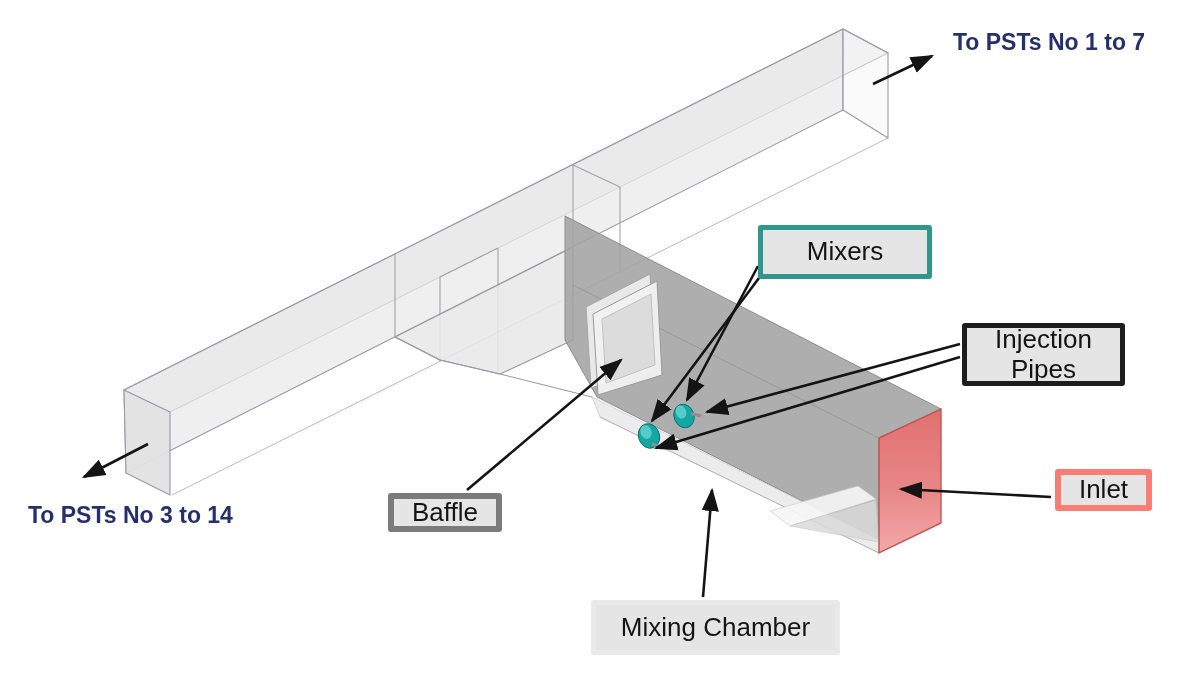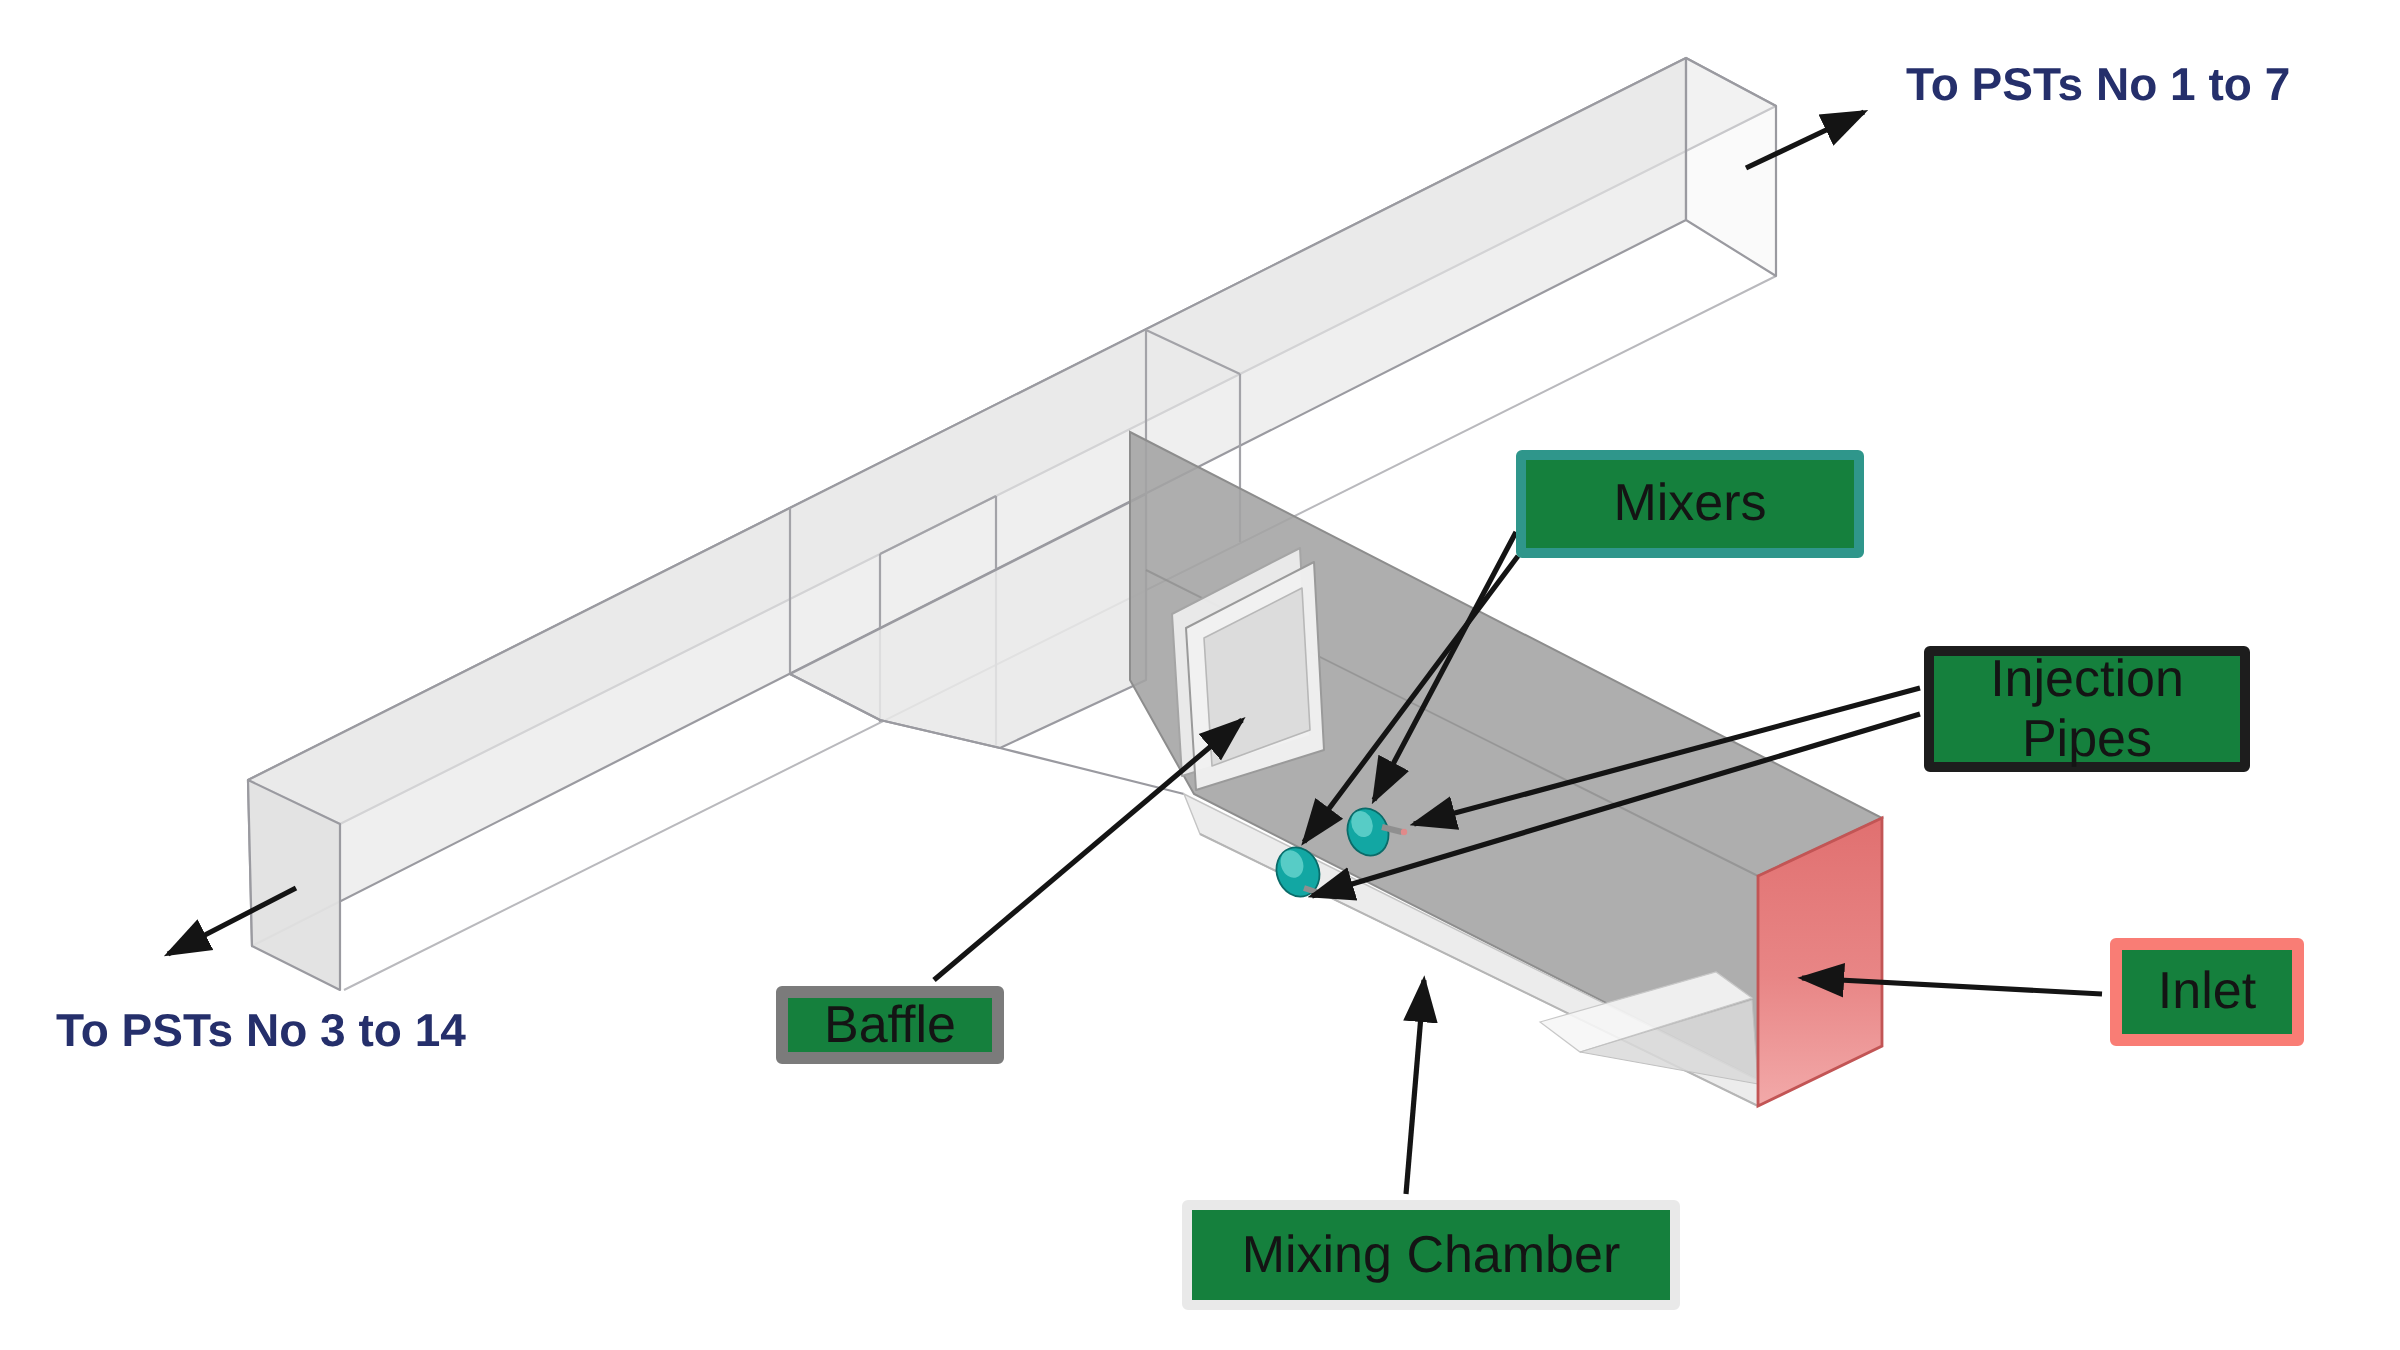--- a/index.html
+++ b/index.html
@@ -1,24 +1,24 @@
 <!DOCTYPE html>
 <html><head>
 <meta charset="utf-8">
 <style>
   html,body{margin:0;padding:0;background:#ffffff;}
   #stage{position:relative;width:1200px;height:675px;background:#ffffff;overflow:hidden;
          font-family:"Liberation Sans",sans-serif;}
   #scene{position:absolute;left:0;top:0;}
-  .lbl{position:absolute;background:#15803d;display:flex;align-items:center;justify-content:center;
+  .lbl{position:absolute;background:#e5e5e5;display:flex;align-items:center;justify-content:center;
        text-align:center;color:#141414;font-size:26px;line-height:1.15;border-radius:3px;
        box-sizing:border-box;padding:0 4px;}
   #lbl-mixers     {left:758px;top:225px;width:174px;height:54px;border:5px solid #2f968b;}
   #lbl-injection  {left:962px;top:323px;width:163px;height:63px;border:5px solid #1d1d1d;}
-  #lbl-inlet      {left:1055px;top:469px;width:97px;height:54px;border:6px solid #f97d75;justify-content:center;}
+  #lbl-inlet      {left:1055px;top:469px;width:97px;height:42px;border:6px solid #f97d75;justify-content:center;}
   #lbl-baffle     {left:388px;top:493px;width:114px;height:39px;border:6px solid #7b7b7b;}
   #lbl-mixchamber {left:576px;top:600px;width:249px;height:55px;border:5px solid #e9e9e9;margin-left:15px;}
   .outlet{position:absolute;color:#252f6b;font-weight:bold;font-size:23px;white-space:nowrap;}
   #out-top{left:953px;top:29px;}
   #out-bottom{left:28px;top:502px;}
 </style>
 </head>
 <body>
 
 <div id="stage">

